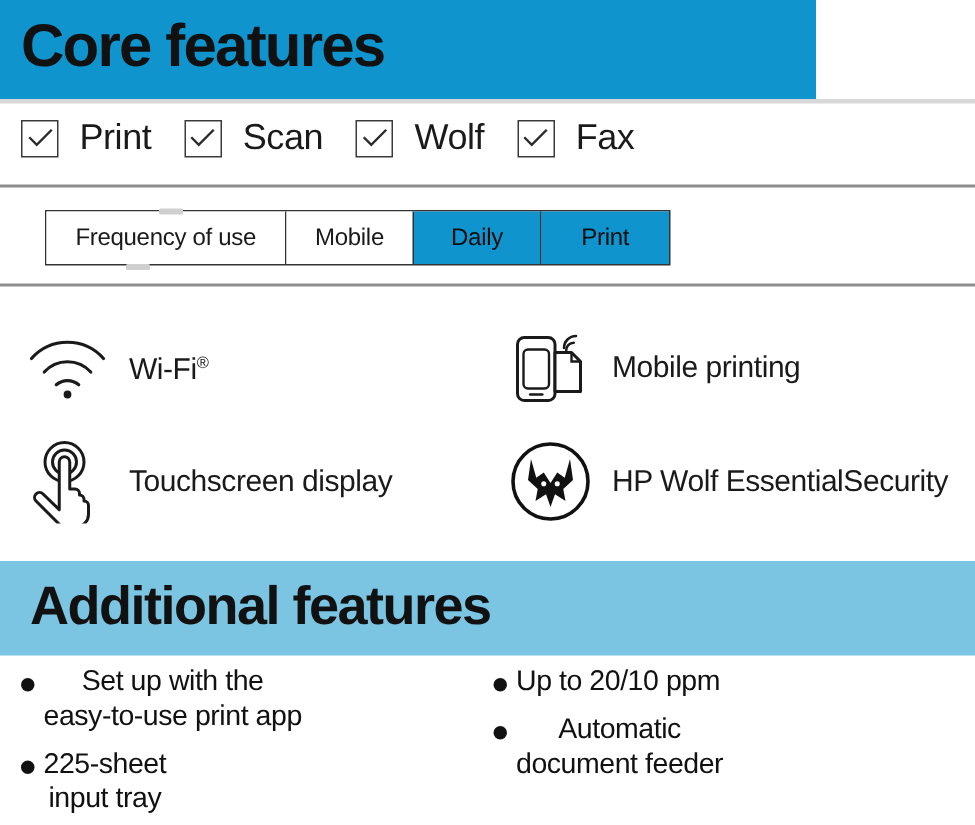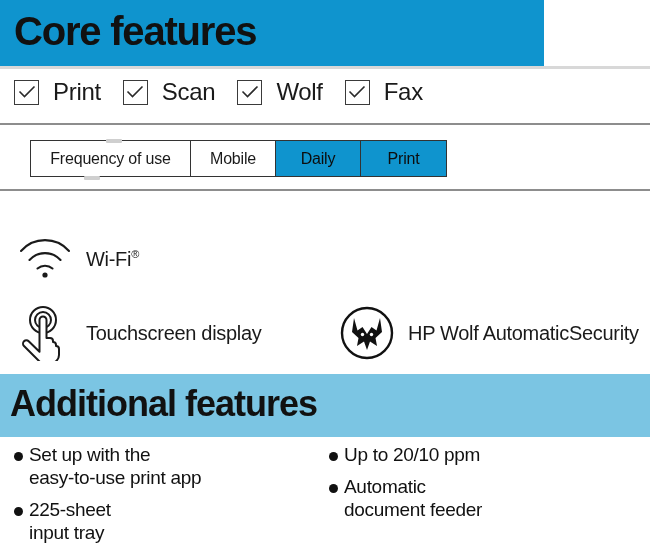--- a/index.html
+++ b/index.html
@@ -135,21 +135,21 @@
     background: #cfcfcf;
     border-radius: 1px;
   }
   .nub-top    { left: 75px;  top: -2px; }
   .nub-bottom { left: 53px;  top: 35px; }
 
   
   .icon-grid {
     position: absolute;
     left: 0;
-    top: 212px;
+    top: 200px;
     width: 650px;
     height: 172px;
   }
   .icon-cell {
     position: absolute;
     display: flex;
     align-items: center;
   }
   .cell-r1c1 { left: 14px;  top: 14px;  width: 320px; }
   .cell-r1c2 { left: 336px; top: 14px;  width: 314px; }
@@ -180,21 +180,21 @@
   .addl-band {
     position: absolute;
     left: 0;
     top: 374px;
     width: 650px;
     height: 63px;
     background: #7BC5E3;
   }
   .addl-title {
     position: absolute;
-    left: 10px;
+    left: 20px;
     top: 1px;
     font-size: 36px;
     font-weight: bold;
     letter-spacing: -1px;
     color: #111111;
     line-height: 58px;
     white-space: nowrap;
   }
 
   
@@ -225,21 +225,21 @@
     flex: 0 0 auto;
     margin-top: 9px;
     margin-right: 6px;
   }
   .bullet-text {
     font-size: 19px;
     line-height: 23px;
     color: #111111;
     letter-spacing: -0.3px;
   }
-  .bullet-text .ln { display: block; }
+  .bullet-text .ln { display: block; text-align: center; }
 </style>
 </head>
 <body>
 
 <div class="sheet">
 
   <div class="header-band">
     <div class="header-title">Core features</div>
   </div>
   <div class="header-underline"></div>
@@ -304,20 +304,34 @@
         <svg width="56" height="44" viewBox="0 0 56 44">
           <path d="M4 16 A32 32 0 0 1 52 16" fill="none" stroke="#1a1a1a" stroke-width="2.1" stroke-linecap="round"></path>
           <path d="M12.5 25 A21 21 0 0 1 43.5 25" fill="none" stroke="#1a1a1a" stroke-width="2.1" stroke-linecap="round"></path>
           <path d="M20.5 33.5 A11.5 11.5 0 0 1 35.5 33.5" fill="none" stroke="#1a1a1a" stroke-width="2.1" stroke-linecap="round"></path>
           <circle cx="28" cy="40" r="2.6" fill="#1a1a1a"></circle>
         </svg>
       </div>
       <div class="icon-text"><span>Wi-Fi</span><span class="sup">®</span></div>
     </div>
 
+    <div class="icon-cell cell-r1c2">
+      <div class="icon-box">
+        <svg width="52" height="52" viewBox="0 0 52 52">
+          <rect x="4" y="6" width="25" height="42" rx="4.5" ry="4.5" fill="#ffffff" stroke="#1a1a1a" stroke-width="2"></rect>
+          <rect x="8" y="14" width="17" height="26" rx="3" ry="3" fill="none" stroke="#1a1a1a" stroke-width="1.6"></rect>
+          <line x1="12.5" y1="44" x2="20.5" y2="44" stroke="#1a1a1a" stroke-width="1.8" stroke-linecap="round"></line>
+          <path d="M29 16 H40 L46 22 V42 H29 Z" fill="#ffffff" stroke="#1a1a1a" stroke-width="2" stroke-linejoin="round"></path>
+          <path d="M40 16 V22 H46" fill="none" stroke="#1a1a1a" stroke-width="1.6"></path>
+          <path d="M35 13 A8 8 0 0 1 43 5" fill="none" stroke="#1a1a1a" stroke-width="1.7" stroke-linecap="round"></path>
+          <path d="M36.5 14.5 A5 5 0 0 1 41.5 9.5" fill="none" stroke="#1a1a1a" stroke-width="1.7" stroke-linecap="round"></path>
+        </svg>
+      </div>
+      <div class="icon-text">Mobile printing</div>
+    </div>
 
     <div class="icon-cell cell-r2c1">
       <div class="icon-box">
         <svg width="54" height="56" viewBox="0 0 54 56">
           <circle cx="25" cy="15" r="13" fill="none" stroke="#1a1a1a" stroke-width="2"></circle>
           <circle cx="25" cy="15" r="8" fill="none" stroke="#1a1a1a" stroke-width="2"></circle>
           <path d="M21.5 15 a3.5 3.5 0 0 1 7 0 v18 h3.5 a3 3 0 0 1 3 3 v1 a3 3 0 0 1 3 3 v1 a3 3 0 0 1 3 3 v6 a8 8 0 0 1 -8 8 h-10 l-17 -17 a3.3 3.3 0 0 1 4.7 -4.7 l10.8 10.5 z" fill="#ffffff" stroke="#1a1a1a" stroke-width="2" stroke-linejoin="round"></path>
         </svg>
       </div>
       <div class="icon-text">Touchscreen display</div>
@@ -326,21 +340,21 @@
     <div class="icon-cell cell-r2c2">
       <div class="icon-box">
         <svg width="56" height="56" viewBox="0 0 56 56">
           <circle cx="28" cy="28" r="25" fill="#ffffff" stroke="#111111" stroke-width="2.4"></circle>
           <path d="M15 13 L18.5 25.5 L23.5 22 L28 29 L32.5 22 L37.5 25.5 L41 13
                    L43 27 L36.5 33 L38 41 L31 36.5 L28 45 L25 36.5 L18 41 L19.5 33 L13 27 Z" fill="#111111"></path>
           <circle cx="23.5" cy="29.5" r="1.7" fill="#ffffff"></circle>
           <circle cx="32.5" cy="29.5" r="1.7" fill="#ffffff"></circle>
         </svg>
       </div>
-      <div class="icon-text"><span class="ln">HP Wolf Automatic</span><span class="ln">Security</span></div>
+      <div class="icon-text"><span class="ln">HP Wolf Essential</span><span class="ln">Security</span></div>
     </div>
 
   </div>
 
   <div class="addl-band">
     <div class="addl-title">Additional features</div>
   </div>
 
   <div class="bullets">
 

